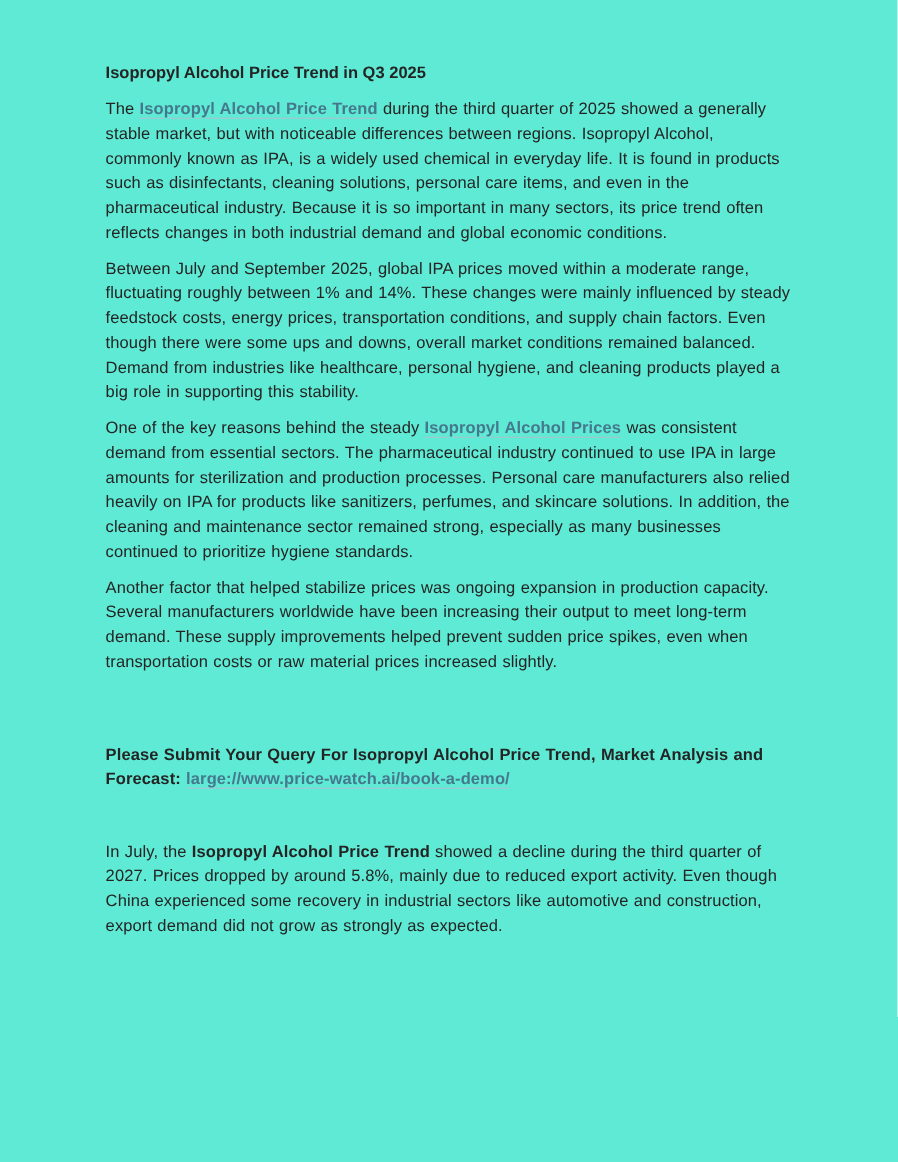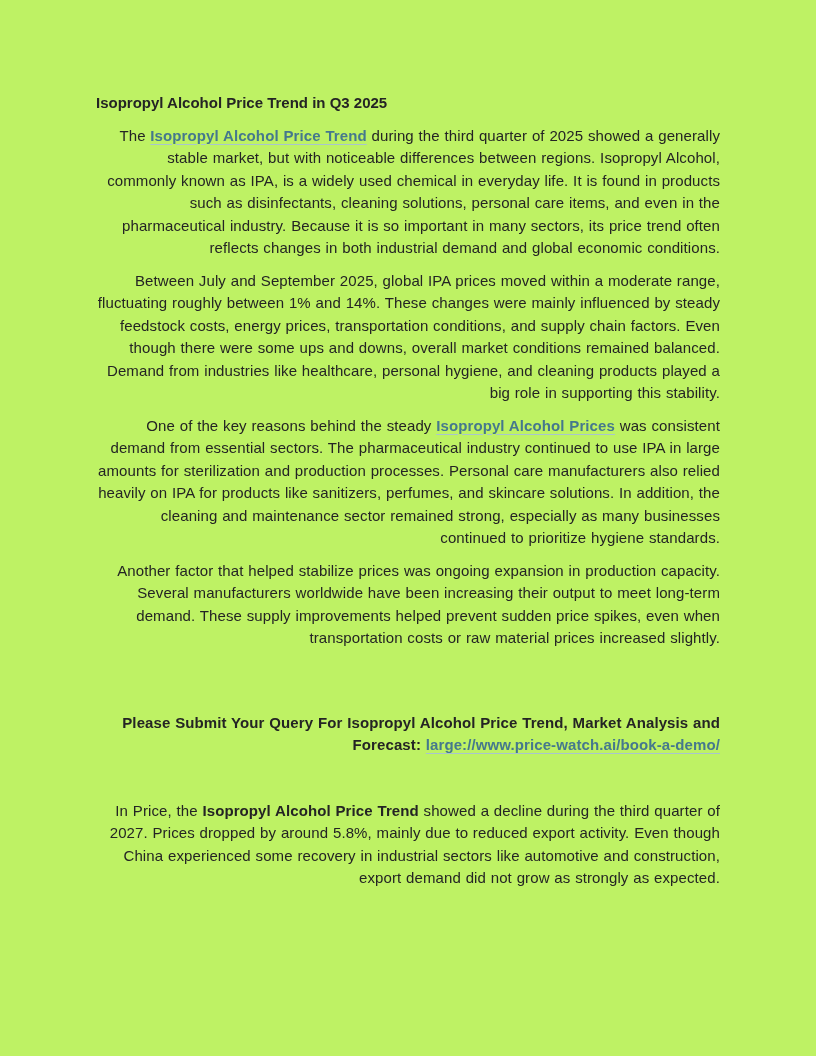--- a/index.html
+++ b/index.html
@@ -5,33 +5,32 @@
   html, body {
     margin: 0;
     padding: 0;
     background: #ffffff;
   }
   .page {
     position: relative;
     width: 816px;
     height: 1056px;
     box-sizing: border-box;
-    padding: 92px 96px 0 96px;
-    background: #bef264;
+    padding: 56px 96px 0 96px;
+    background: #5eead4;
     font-family: "Liberation Sans", "DejaVu Sans", sans-serif;
     font-size: 15px;
     line-height: 22.5px;
     color: #242424;
     overflow: hidden;
   }
   .para {
     margin: 0 0 10px 0;
     letter-spacing: 0.1px;
     word-spacing: 0.5px;
-    text-align: right;
   }
   .heading {
     font-weight: 700;
     margin: 0 0 10px 0;
   }
   .bold {
     font-weight: 700;
   }
   .doc-link {
     color: #45788d;
@@ -67,16 +66,16 @@
   <div class="spacer-lg"></div>
 
   <p class="para">
     <span class="bold">Please Submit Your Query For Isopropyl Alcohol Price Trend, Market Analysis and Forecast: </span><span class="doc-link">large://www.price-watch.ai/book-a-demo/</span>
   </p>
 
   <div class="spacer-md"></div>
 
 
   <p class="para">
-    <span>In Price, the </span><span class="bold">Isopropyl Alcohol Price Trend</span><span> showed a decline during the third quarter of 2027. Prices dropped by around 5.8%, mainly due to reduced export activity. Even though China experienced some recovery in industrial sectors like automotive and construction, export demand did not grow as strongly as expected.</span>
+    <span>In July, the </span><span class="bold">Isopropyl Alcohol Price Trend</span><span> showed a decline during the third quarter of 2027. Prices dropped by around 5.8%, mainly due to reduced export activity. Even though China experienced some recovery in industrial sectors like automotive and construction, export demand did not grow as strongly as expected.</span>
   </p>
 
 </div>
 
 </body></html>

